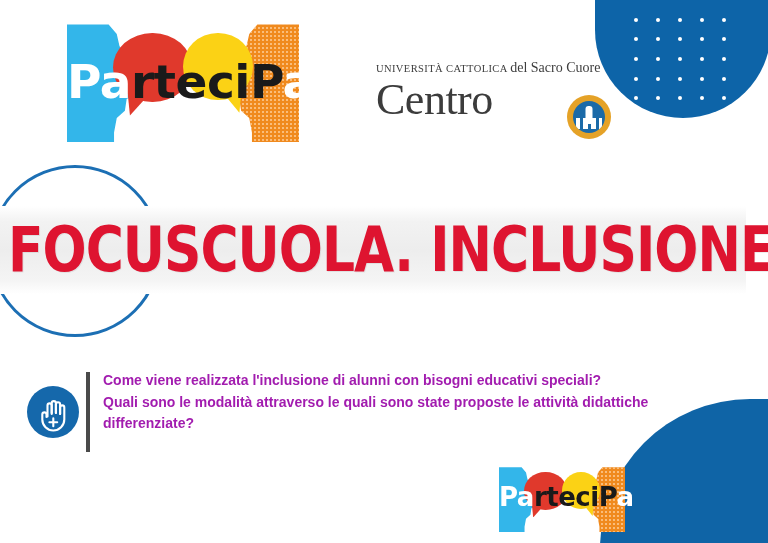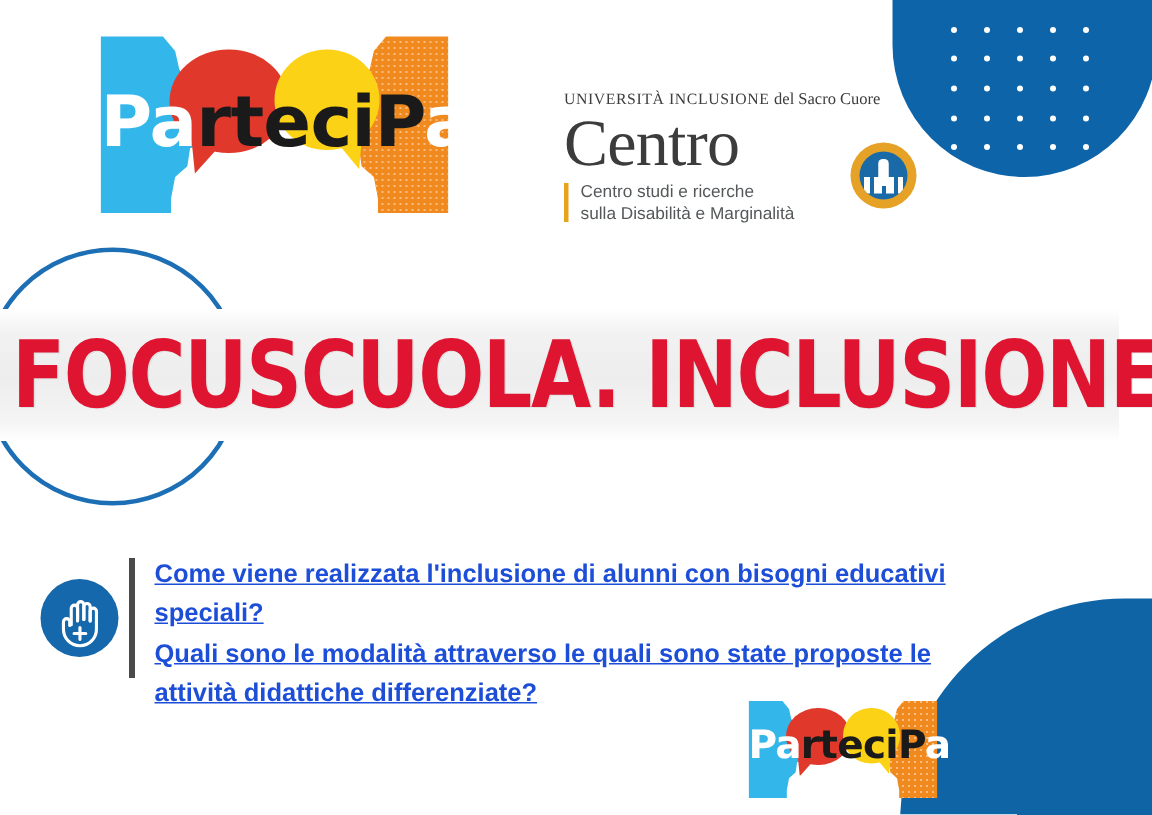--- a/index.html
+++ b/index.html
@@ -129,21 +129,21 @@
     left:376px;top:60px;
     width:248px;
   }
   .cedisma .uni-line{
     font-family:"Liberation Serif","DejaVu Serif",serif;
     font-size:10.5px;
     color:#3d3d3d;
     letter-spacing:.4px;
     white-space:nowrap;
   }
-  .cedisma .uni-line .small{font-size:11px;letter-spacing:0;}
+  .cedisma .uni-line .small{font-size:14px;letter-spacing:0;}
   .cedisma .wordmark{
     font-family:"Liberation Serif","DejaVu Serif",serif;
     font-size:44px;
     line-height:1.05;
     color:#3c3c3c;
     margin-top:1px;
     letter-spacing:-0.5px;
   }
   .cedisma .sub{
     position:relative;
@@ -225,25 +225,24 @@
   .q-divider{
     position:absolute;
     left:86px;top:372px;
     width:4px;height:80px;
     background:#4a4a4a;
   }
   .questions{
     position:absolute;
     left:103px;top:370px;
     width:560px;
-    color:#1d4ed8;
-    font-size:17px;
+    color:#a21caf;
+    font-size:14px;
     font-weight:600;
     line-height:1.55;
-    text-decoration:underline;
   }
   .questions p{margin:0;}
   .questions p + p{}
 </style>
 </head>
 <body>
 
 <div id="slide">
 
   <div class="deco-dotted-halfcircle">
@@ -285,28 +284,24 @@
       <div class="pp-head pp-head-left"></div>
       <div class="pp-head pp-head-right"></div>
       <div class="pp-bubble pp-bubble-red"></div>
       <div class="pp-bubble pp-bubble-yellow"></div>
       <div class="pp-word"><span class="w">P</span><span class="w">a</span><span>rteci</span><span>P</span><span class="w">a</span></div>
     </div>
   </div>
 
   <div class="cedisma">
     <div class="uni-line">
-      <span>UNIVERSITÀ INCLUSIONE</span>
+      <span>UNIVERSITÀ CATTOLICA</span>
       <span class="small">del Sacro Cuore</span>
     </div>
     <div class="wordmark">Centro</div>
-    <div class="sub">
-      <div>Centro studi e ricerche</div>
-      <div>sulla Disabilità e Marginalità</div>
-    </div>
   </div>
 
   <div class="uc-seal">
     <div class="inner"></div>
   </div>
 
   <div class="title-band"></div>
   <div class="main-title">FOCUSCUOLA. INCLUSIONE 20.20</div>
 
   <div class="hand-badge">

